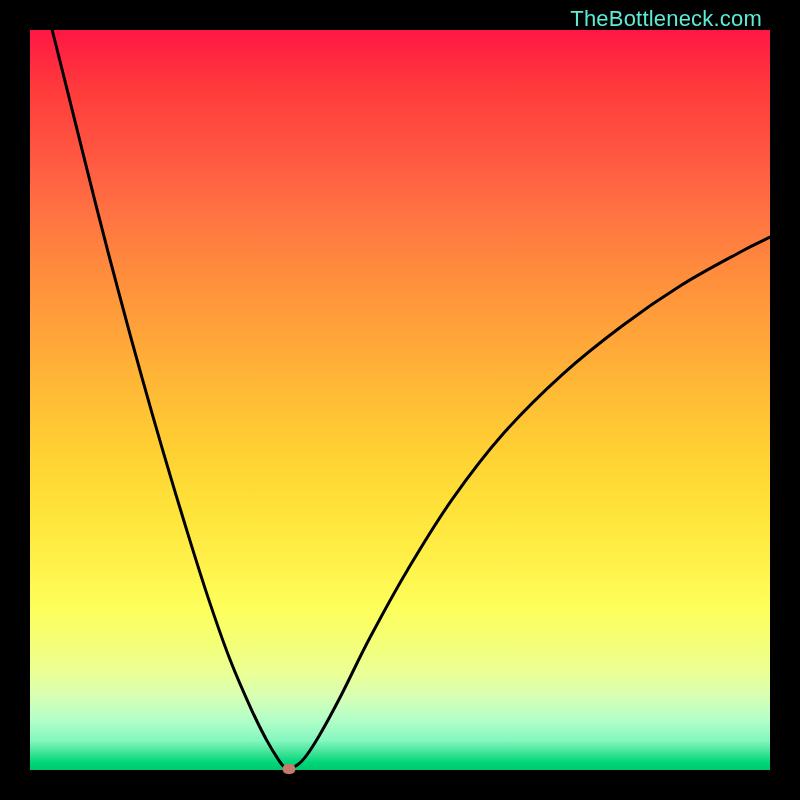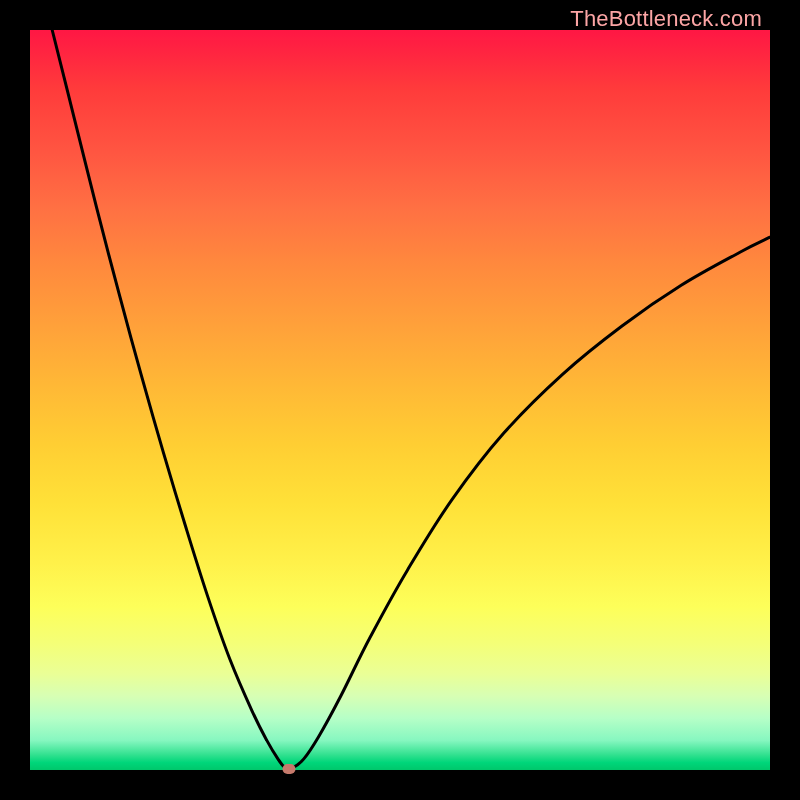--- a/index.html
+++ b/index.html
@@ -44,21 +44,21 @@
       #00d67a 99%,
       #00c76b 100%
     );
   }
   .watermark {
     position: absolute;
     right: 38px;
     top: 6px;
     font-size: 22px;
     font-weight: 500;
-    color: #fca5a5;
+    color: #5eead4;
     letter-spacing: 0.2px;
     user-select: none;
   }
   svg.curve {
     position: absolute;
     left: 0;
     top: 0;
     width: 740px;
     height: 740px;
     overflow: visible;

